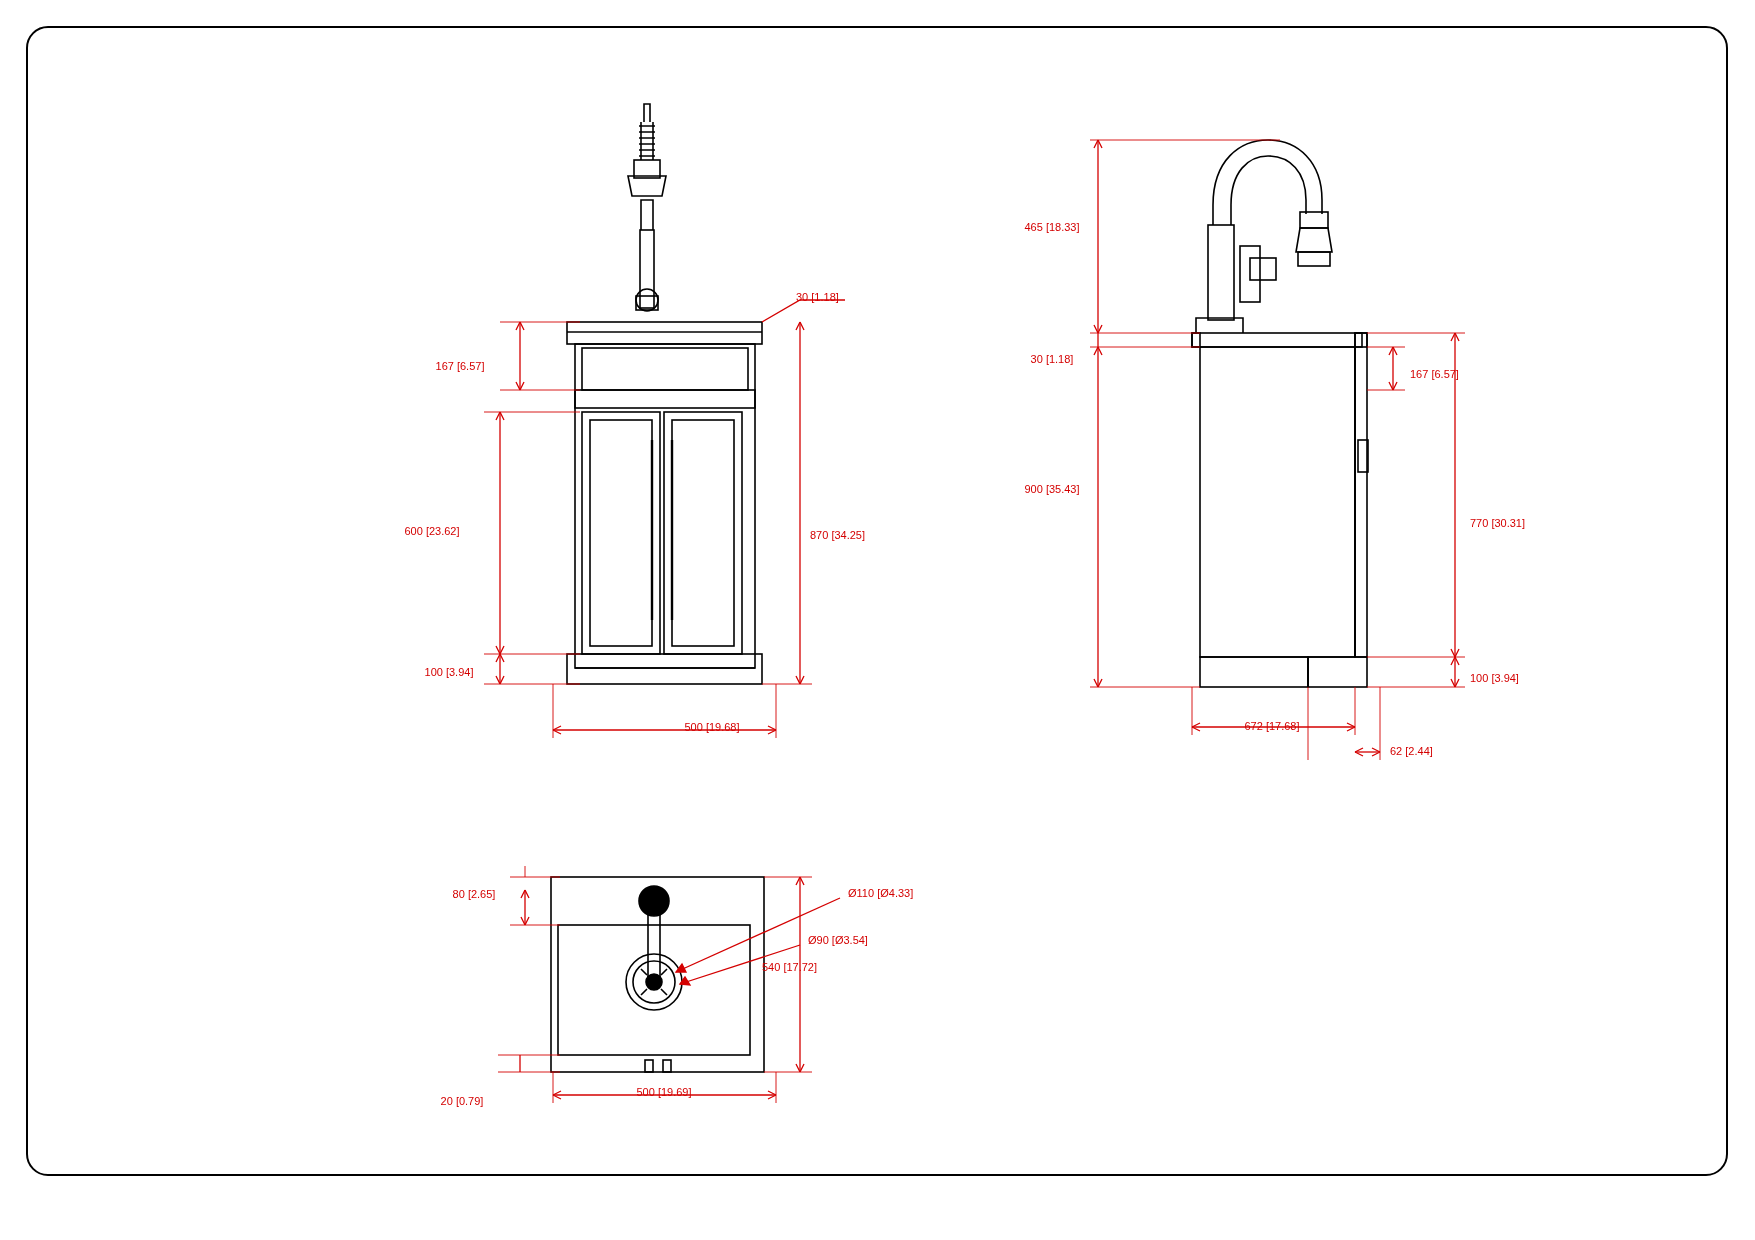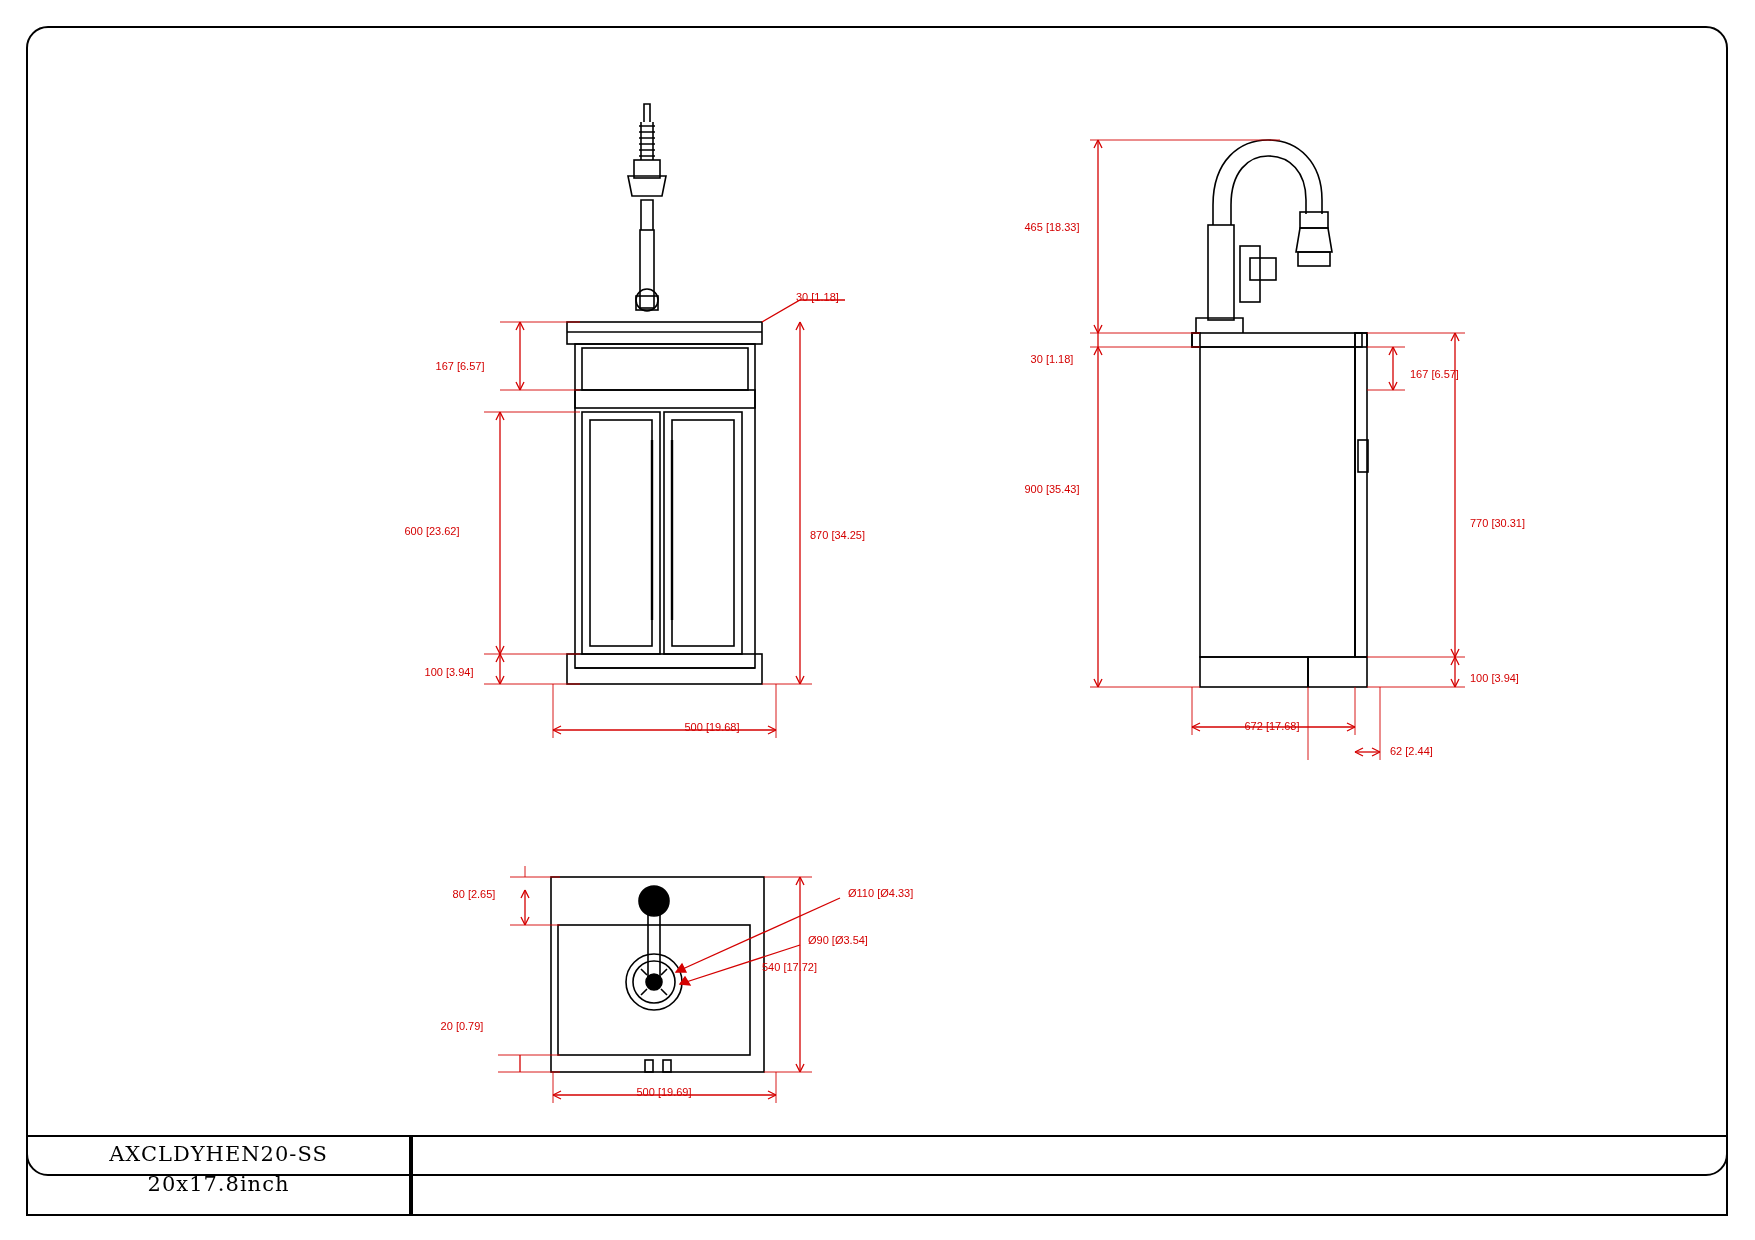--- a/index.html
+++ b/index.html
@@ -202,23 +202,17 @@
   <div class="dim" style="left:1410px;top:368px;">167 [6.57]</div>
   <div class="dim" style="left:1470px;top:517px;">770 [30.31]</div>
   <div class="dim" style="left:1470px;top:672px;">100 [3.94]</div>
   <div class="dim" style="left:1272px;top:720px;transform:translate(-50%,0);">672 [17.68]</div>
   <div class="dim" style="left:1390px;top:745px;">62 [2.44]</div>
 
   <div class="dim" style="left:474px;top:888px;transform:translate(-50%,0);">80 [2.65]</div>
   <div class="dim" style="left:848px;top:887px;">Ø110 [Ø4.33]</div>
   <div class="dim" style="left:808px;top:934px;">Ø90 [Ø3.54]</div>
   <div class="dim" style="left:762px;top:961px;">540 [17.72]</div>
-  <div class="dim" style="left:462px;top:1020px;transform:translate(-50%,0);">20 [0.79]</div>
+  <div class="dim" style="left:462px;top:1095px;transform:translate(-50%,0);">20 [0.79]</div>
   <div class="dim" style="left:664px;top:1086px;transform:translate(-50%,0);">500 [19.69]</div>
 
-  <div class="titleblock">
-    <div class="tb-box tb-left"></div>
-    <div class="tb-box tb-right"></div>
-    <div class="tb-text tb-code">AXCLDYHEN20-SS</div>
-    <div class="tb-text tb-size">20x17.8inch</div>
-  </div>
 
 </div>
 
 </body></html>

